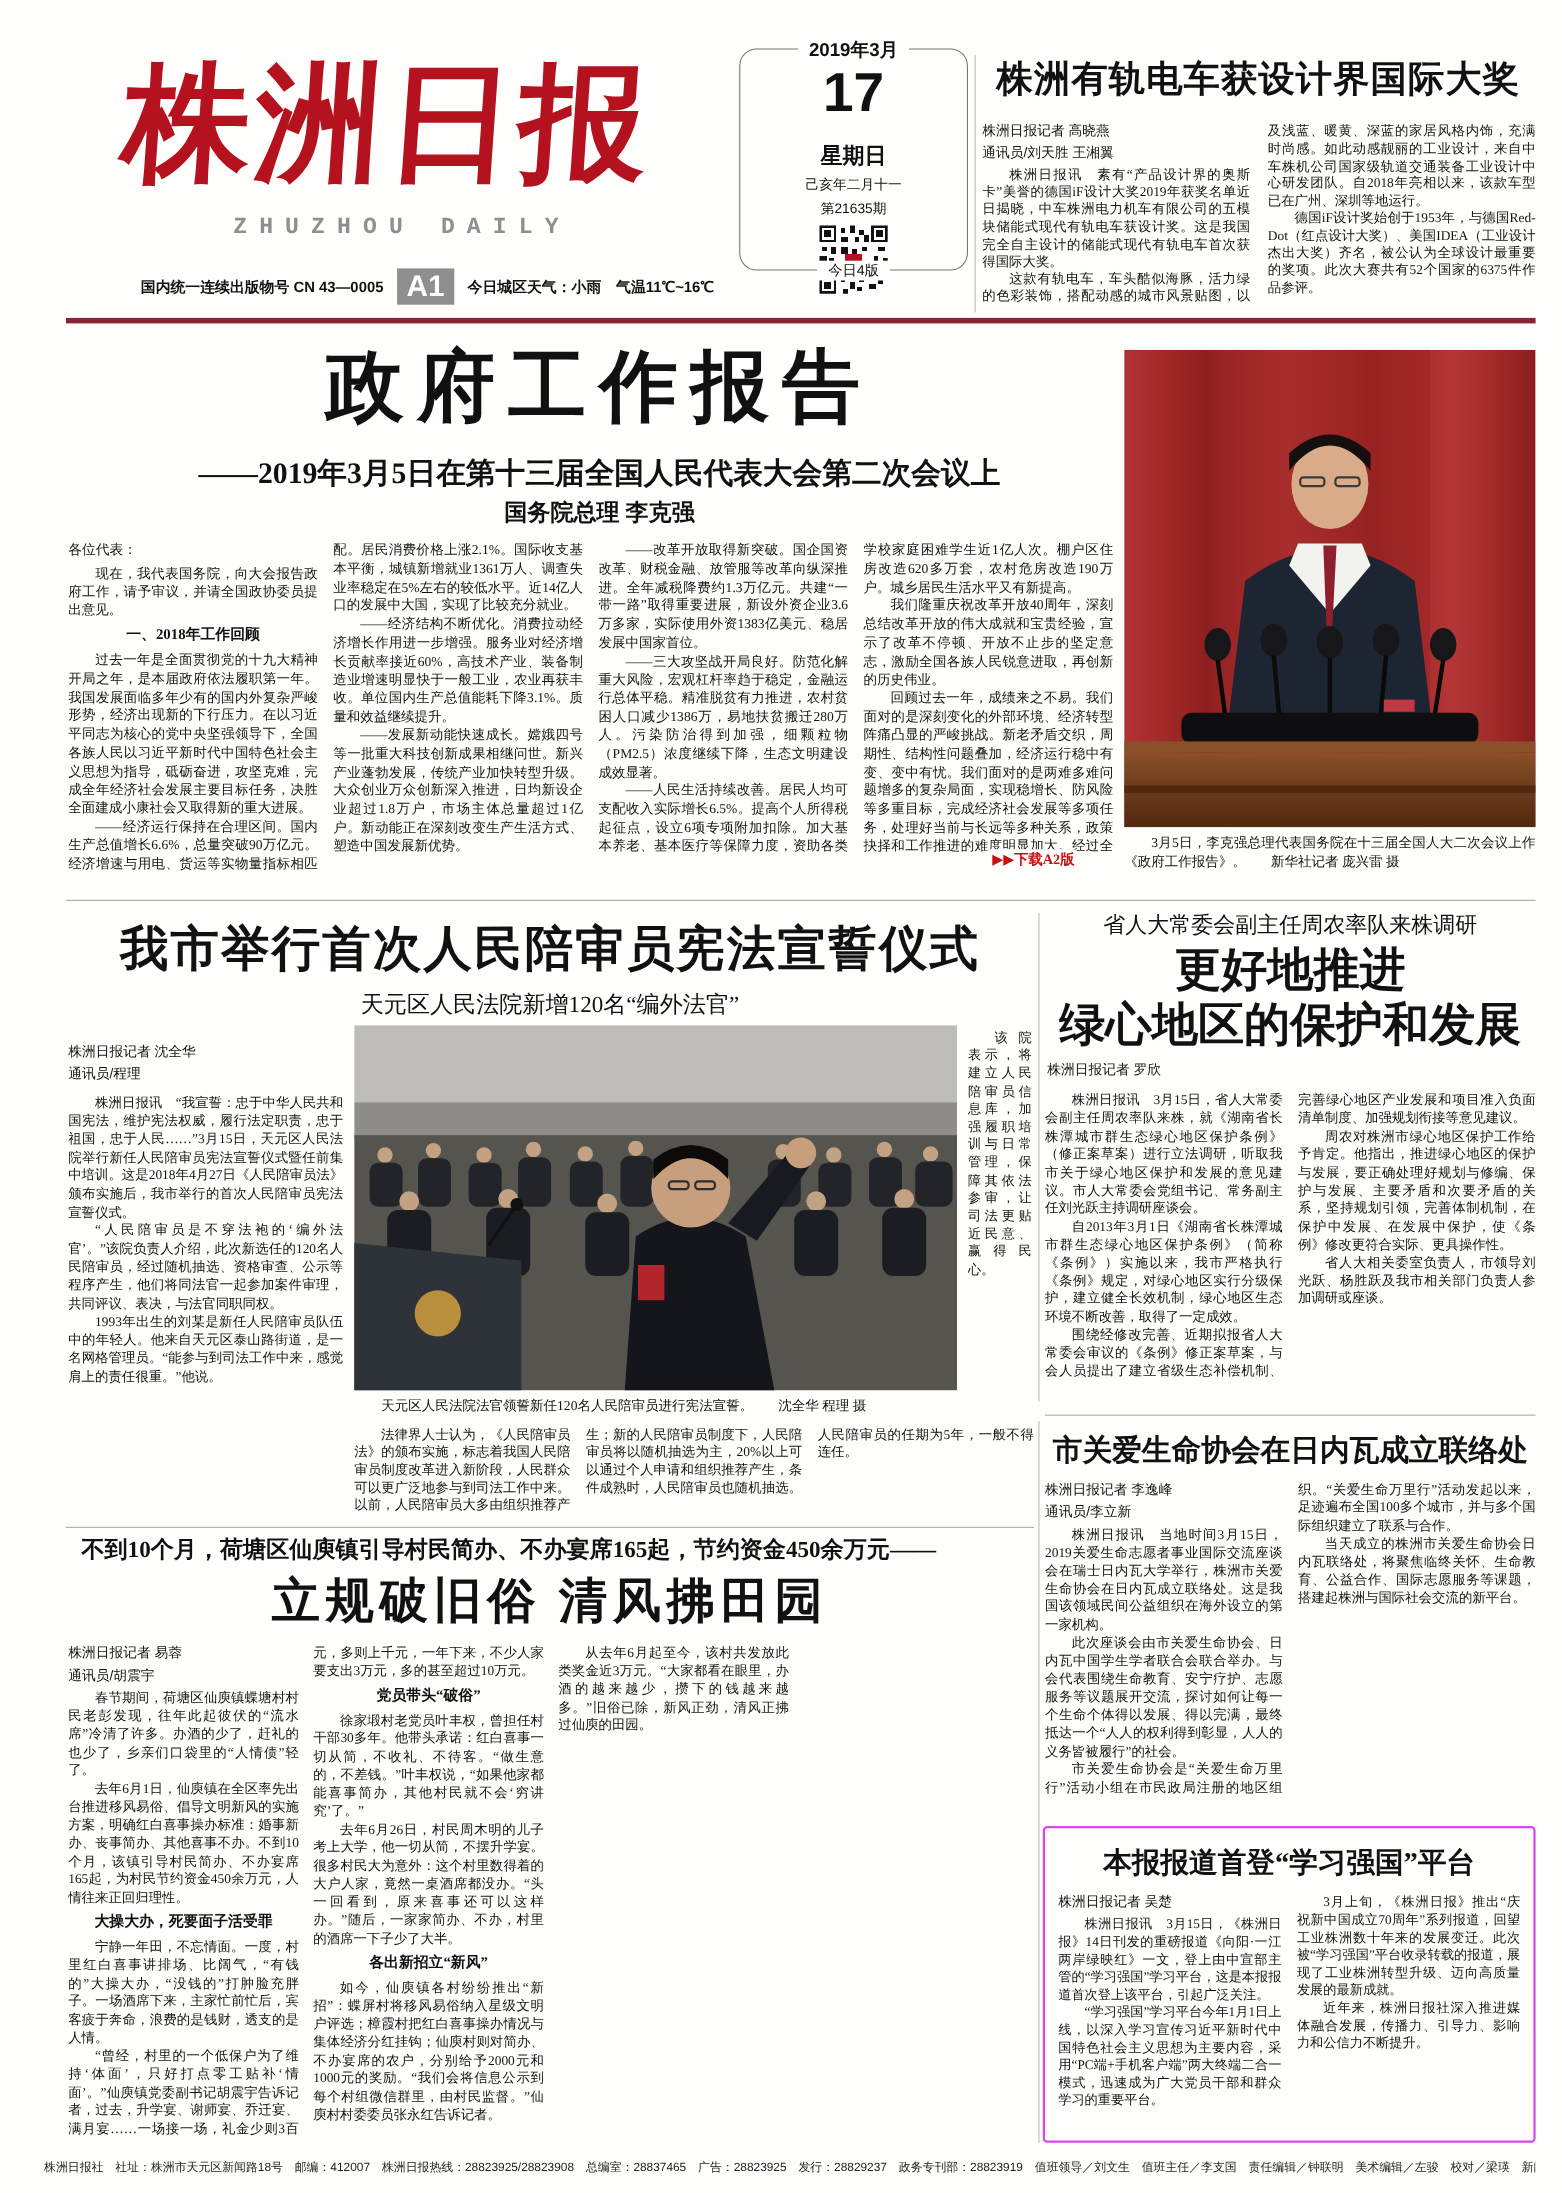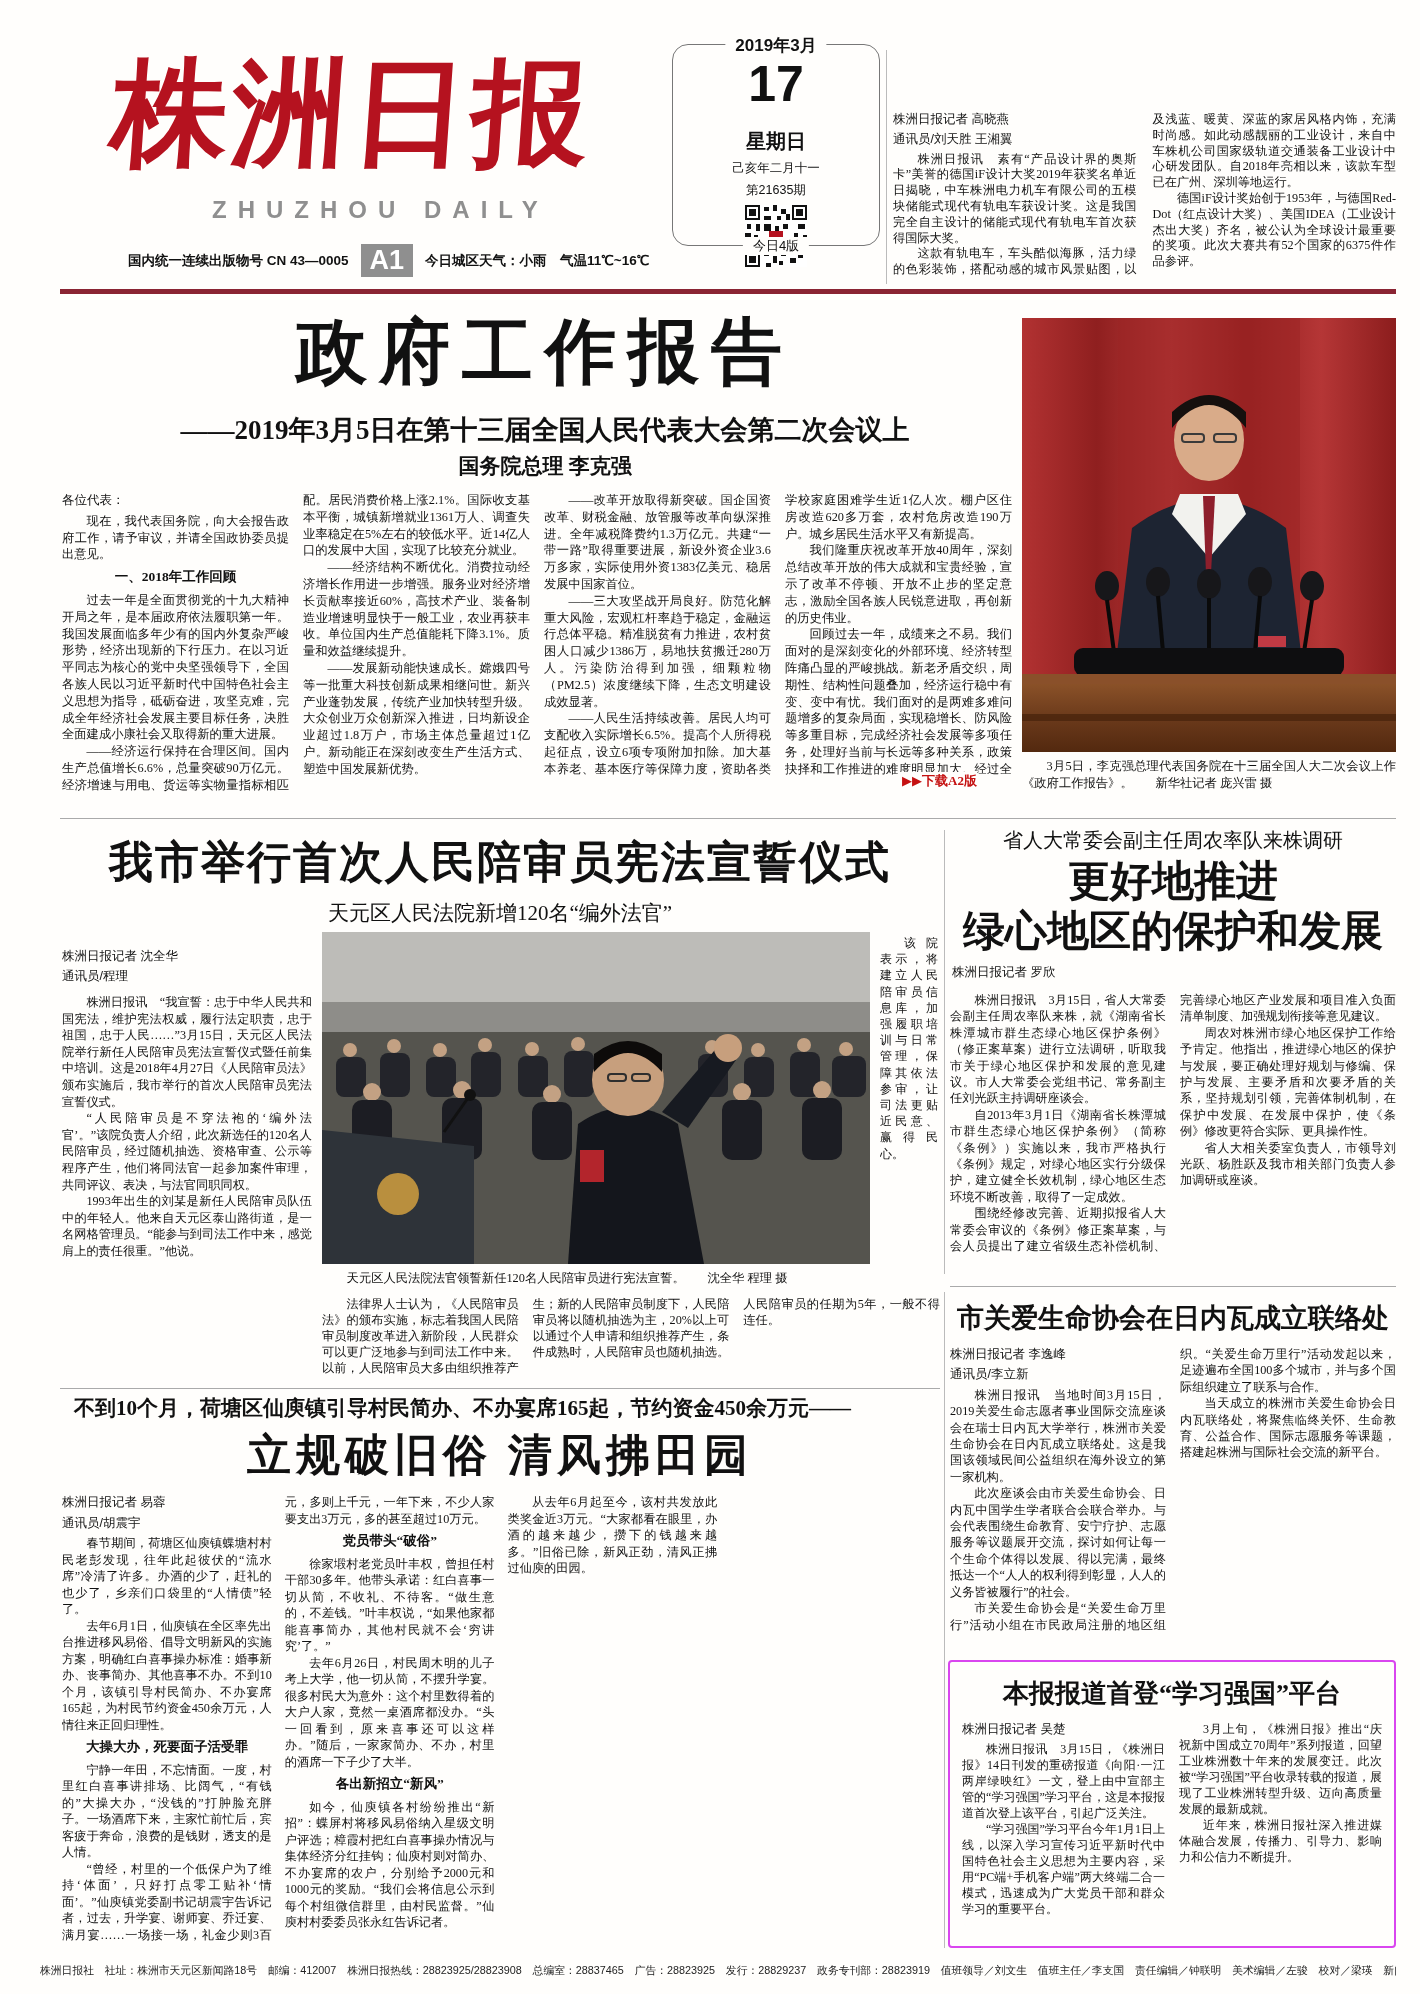--- a/index.html
+++ b/index.html
@@ -6,21 +6,21 @@
   .page{position:relative;width:1420px;height:1994px;margin:0 auto;background:#fffefc;
         font-family:"Liberation Serif","DejaVu Serif",serif;color:#111;overflow:hidden;}
   .abs{position:absolute;}
   p{margin:0;text-indent:2em;}
   p.by{text-indent:0;font-family:"Liberation Sans",sans-serif;font-size:12.5px;margin-bottom:4px;}
   p.sub{text-indent:0;text-align:center;font-weight:bold;font-size:13.5px;margin:6px 0;}
   .jtext{text-align:justify;}
   
   .masthead{left:112px;top:38px;width:478px;height:152px;font-size:116px;line-height:152px;
             font-weight:bold;color:#b5121f;letter-spacing:4px;transform:skewX(-4deg);white-space:nowrap;}
-  .masthead-en{left:212px;top:196px;font-family:Liberation Sans, sans-serif;font-size:24px;
+  .masthead-en{left:212px;top:196px;font-family:Liberation Mono, monospace;font-size:21px;
                letter-spacing:11px;color:#8f8f8f;font-weight:bold;text-align:center;}
   .publine{left:128px;top:244px;display:flex;align-items:center;gap:12px;
            font-family:"Liberation Sans",sans-serif;font-size:13.5px;font-weight:bold;}
   .a1badge{background:#8f8f8f;color:#fff;font-size:27px;font-weight:bold;padding:1px 9px;
            font-family:"Liberation Sans",sans-serif;}
   
   .datebox{left:672px;top:44px;width:206px;height:200px;border:1.5px solid #777;border-radius:16px;
            text-align:center;font-family:"Liberation Sans",sans-serif;}
   .datebox .mlabel{position:absolute;top:-11px;left:50%;transform:translateX(-50%);background:#fffefc;
            padding:0 10px;font-size:17px;font-weight:bold;white-space:nowrap;}
@@ -149,20 +149,21 @@
             <rect x="2" y="24" width="3" height="3"></rect>
           </g>
         <rect x="11" y="12" width="7" height="7" fill="#b5121f"></rect>
       </svg>
     </div>
     <div class="plabel">今日4版</div>
   </div>
 
   <div class="abs vline" style="left:886px;top:50px;height:234px;"></div>
 
+  <div class="abs tram-h">株洲有轨电车获设计界国际大奖</div>
   <div class="abs tram-cols jtext">
       <p class="by">株洲日报记者 高晓燕</p>
       <p class="by">通讯员/刘天胜 王湘翼</p>
       <p>株洲日报讯　素有“产品设计界的奥斯卡”美誉的德国iF设计大奖2019年获奖名单近日揭晓，中车株洲电力机车有限公司的五模块储能式现代有轨电车获设计奖。这是我国完全自主设计的储能式现代有轨电车首次获得国际大奖。</p>
       <p>这款有轨电车，车头酷似海豚，活力绿的色彩装饰，搭配动感的城市风景贴图，以及浅蓝、暖黄、深蓝的家居风格内饰，充满时尚感。如此动感靓丽的工业设计，来自中车株机公司国家级轨道交通装备工业设计中心研发团队。自2018年亮相以来，该款车型已在广州、深圳等地运行。</p>
       <p>德国iF设计奖始创于1953年，与德国Red-Dot（红点设计大奖）、美国IDEA（工业设计杰出大奖）齐名，被公认为全球设计最重要的奖项。此次大赛共有52个国家的6375件作品参评。</p>
     </div>
 
   <div class="abs rule-red"></div>
 

